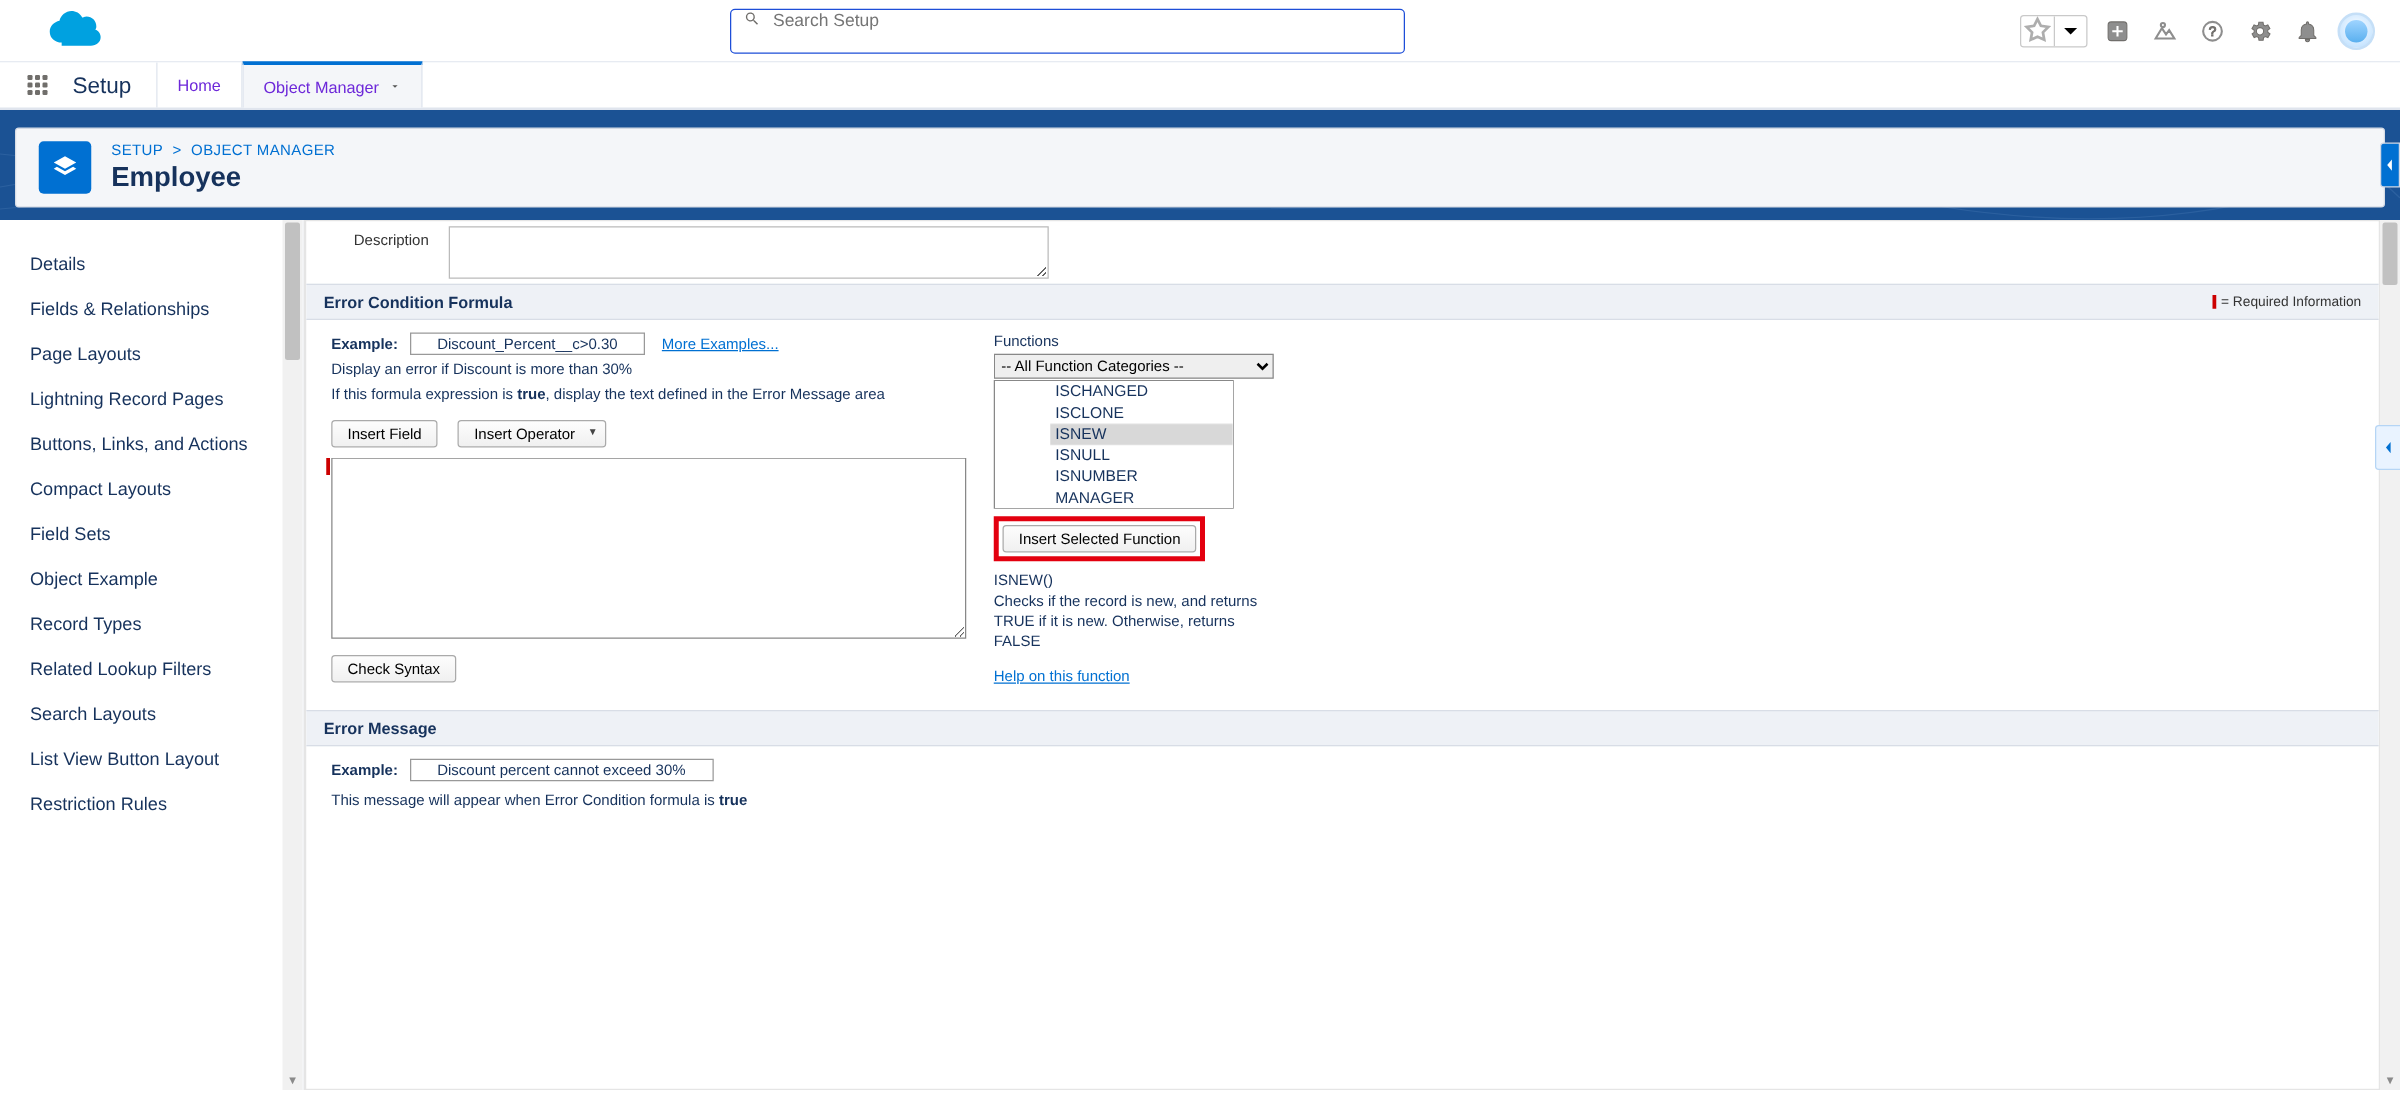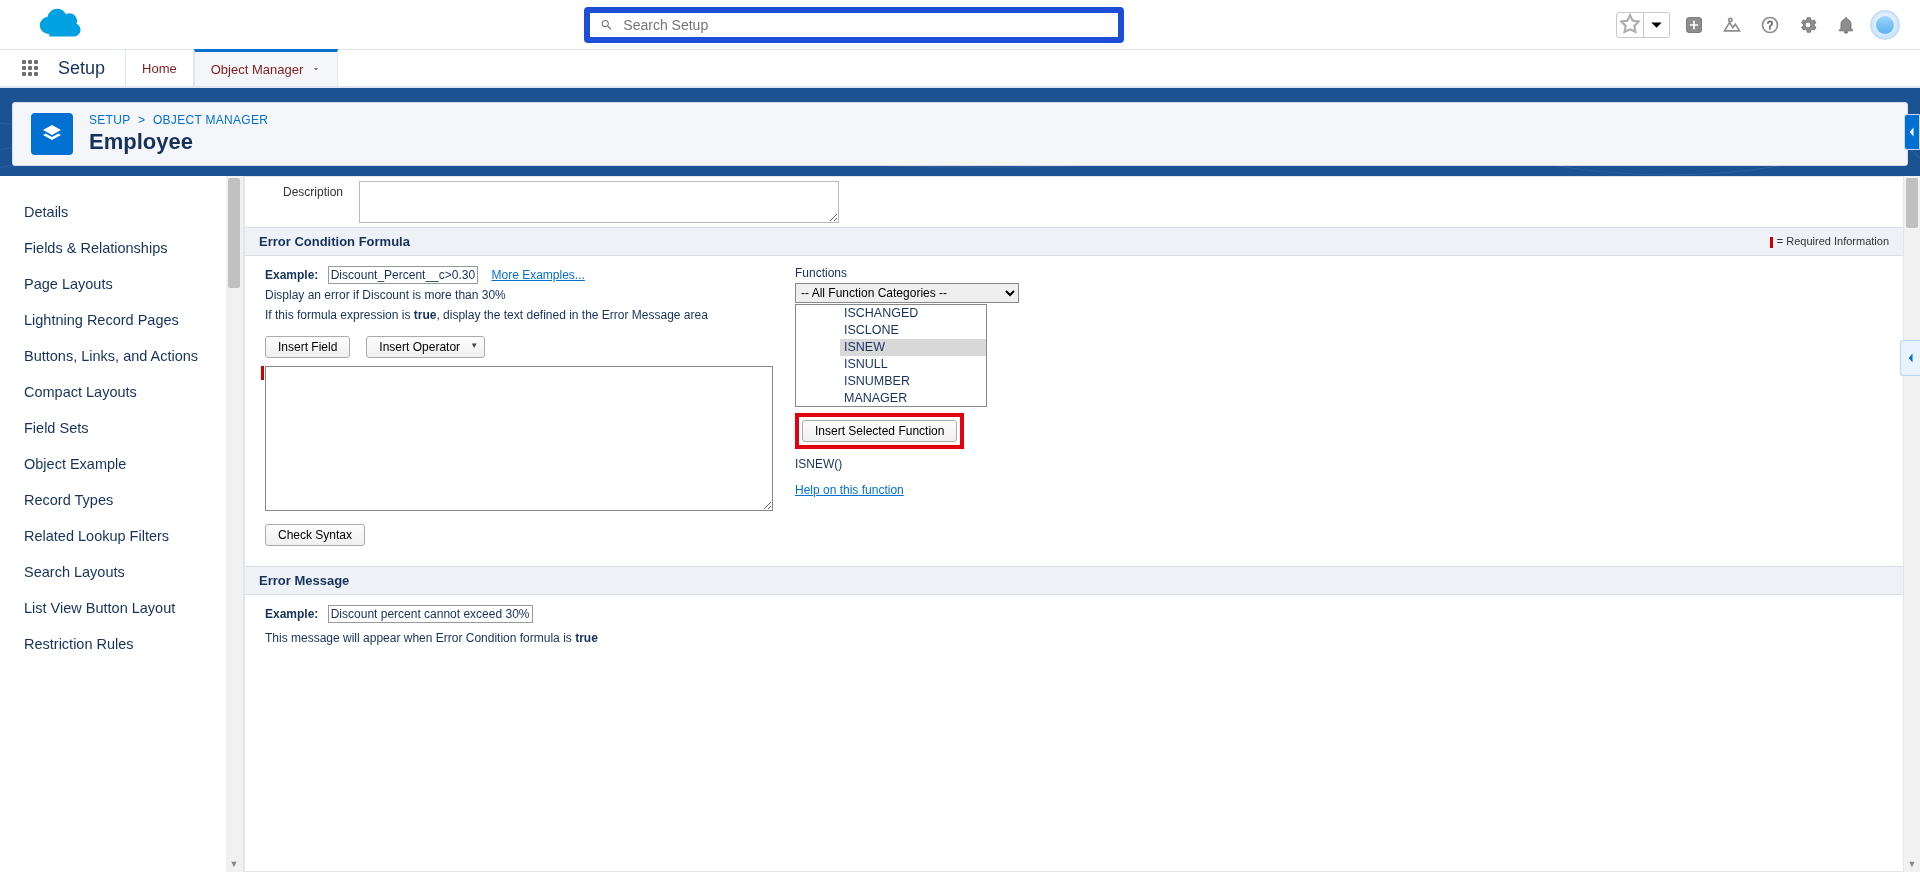--- a/index.html
+++ b/index.html
@@ -4,40 +4,40 @@
 <style>
 * { box-sizing: border-box; margin: 0; padding: 0; }
 body { font-family: "Salesforce Sans", Arial, sans-serif; font-size: 13px; color: #16325c; background: #fff; overflow: hidden; }
 
 
 .global-header { display: flex; align-items: center; height: 50px; border-bottom: 1px solid #e0e5ee; padding: 0 12px; }
 .cloud-logo { width: 52px; height: 34px; margin: 0 8px 0 20px; }
 .cloud-svg { fill: #00a1e0; }
 
 .search-wrap { flex: 1; display: flex; justify-content: center; }
-.search-box { width: 540px; height: 36px; border: 6px solid #1d4ed8; border-radius: 4px; display: flex; align-items: center; padding: 0 10px; background: #fff; }
+.search-box { width: 540px; height: 36px; border: 1px solid #1d4ed8; border-radius: 4px; display: flex; align-items: flex-start; padding: 0 10px; background: #fff; }
 .search-box svg { width: 14px; height: 14px; fill: #706e6b; margin-right: 10px; }
 .search-input { border: none; outline: none; width: 100%; font-size: 14px; color: #706e6b; }
 
 .header-icons { display: flex; align-items: center; gap: 10px; margin-right: 8px; }
 .hicon { width: 28px; height: 22px; display: flex; align-items: center; justify-content: center; color: #706e6b; }
 .hicon svg { width: 20px; height: 20px; fill: #706e6b; stroke: #706e6b; }
 .fav-combo { display:flex; border:1px solid #c9c9c9; border-radius:3px; height:26px; overflow:hidden;}
 .fav-combo .part{width:26px;display:flex;align-items:center;justify-content:center;}
 .fav-combo .sep{border-left:1px solid #c9c9c9;}
 .avatar { width: 30px; height: 30px; border-radius: 50%; border: 2px solid #c5dff7; background: radial-gradient(circle at 50% 40%, #e8f4ff 30%, #b5dcff 100%); display:flex;align-items:center;justify-content:center;}
 .avatar-inner{width:18px;height:18px;border-radius:50%;background:linear-gradient(#9fd4ff,#5ab0ef);}
 
 
 .nav-bar { display: flex; align-items: stretch; height: 38px; border-bottom: 2px solid #e0e5ee; background:#fff; }
 .waffle { width: 40px; display: flex; align-items: center; justify-content: center; margin-left: 10px; }
 .waffle-grid { display: grid; grid-template-columns: repeat(3, 4px); grid-template-rows: repeat(3, 4px); gap: 2px; }
 .waffle-grid span { background: #706e6b; border-radius: 1px; }
 .setup-title { font-size: 18px; font-weight: 400; display: flex; align-items: center; padding: 0 20px 0 8px; }
-.nav-tab { display: flex; align-items: center; padding: 0 16px; font-size: 13px; color: #7f1d1d; border-left: 1px solid #e0e5ee; border-right: 1px solid #e0e5ee; cursor: pointer; }
+.nav-tab { display: flex; align-items: center; padding: 0 16px; font-size: 13px; color: #6d28d9; border-left: 1px solid #e0e5ee; border-right: 1px solid #e0e5ee; cursor: pointer; }
 .nav-tab.active { border-top: 3px solid #0070d2; background: #f4f6f9; margin-top: -1px; }
 .nav-tab .chev { margin-left: 8px; }
 
 
 .banner-wrap { background: #1b5294; padding: 14px 0 10px 0; position: relative; }
 .banner-inner { margin: 0 12px; background: #f4f6f9; border: 1px solid #d8dde6; border-radius: 3px; padding: 10px 18px; display: flex; align-items: center; gap: 16px; position: relative; }
 .bg-lines { position:absolute; inset:0; overflow:hidden; opacity:0.35;}
 .bg-lines svg{width:100%;height:100%;}
 .obj-icon { width: 42px; height: 42px; background: #0070d2; border-radius: 4px; display: flex; align-items: center; justify-content: center; }
 .obj-icon svg { width: 24px; height: 24px; fill: #fff; }
@@ -70,21 +70,21 @@
 textarea.desc { width: 480px; height: 42px; border: 1px solid #bbb; resize: both; font-family: inherit; }
 
 .section-head { background: #eef1f6; border-top: 1px solid #d8dde6; border-bottom: 1px solid #d8dde6; padding: 6px 14px; font-weight: 700; font-size: 13px; display:flex; justify-content:space-between; align-items:center;}
 .req-info{font-weight:400;font-size:11px;color:#333;}
 .req-bar-sm{display:inline-block;width:3px;height:11px;background:#c00;vertical-align:middle;margin-right:4px;}
 
 .formula-area { display: flex; padding: 10px 20px 20px 20px; gap: 20px; font-size: 12px; }
 .left-col { flex: 0 0 510px; }
 .ex-row{margin-bottom:4px;}
 .ex-label{font-weight:700;margin-right:6px;}
-.ex-box{border:1px solid #999;padding:1px 2px;display:inline-block;}
+.ex-box{border:1px solid #999;padding:1px 21px;display:inline-block;}
 .ex-link{color:#0070d2;text-decoration:underline;cursor:pointer;margin-left:10px;}
 .ex-desc{margin-bottom:6px;}
 .ex-if{margin-bottom:14px;}
 
 .btn { display:inline-block; border:1px solid #aaa; background:linear-gradient(#fdfdfd,#f0f0f0); padding:3px 12px; border-radius:3px; font-size:12px; cursor:pointer; font-family:inherit;}
 .btn.op{padding-right:24px;position:relative;}
 .btn.op::after{content:"▼";position:absolute;right:6px;top:4px;font-size:8px;color:#444;}
 .btn-row{margin-bottom:8px; display:flex; gap:16px;}
 
 .formula-wrap{position:relative;}
@@ -298,20 +298,21 @@
             <div class="opt">ISCLONE</div>
             <div class="opt sel">ISNEW</div>
             <div class="opt">ISNULL</div>
             <div class="opt">ISNUMBER</div>
             <div class="opt">MANAGER</div>
           </div>
           <div class="highlight-box">
             <button class="btn">Insert Selected Function</button>
           </div>
           <div class="fn-sig">ISNEW()</div>
+          <div class="fn-desc">Checks if the record is new, and returns TRUE if it is new. Otherwise, returns FALSE</div>
           <span class="fn-help">Help on this function</span>
         </div>
       </div>
 
       <div class="section-head">
         <span>Error Message</span>
       </div>
       <div class="err-ex">
         <div class="ex-row">
           <span class="ex-label">Example:</span>

